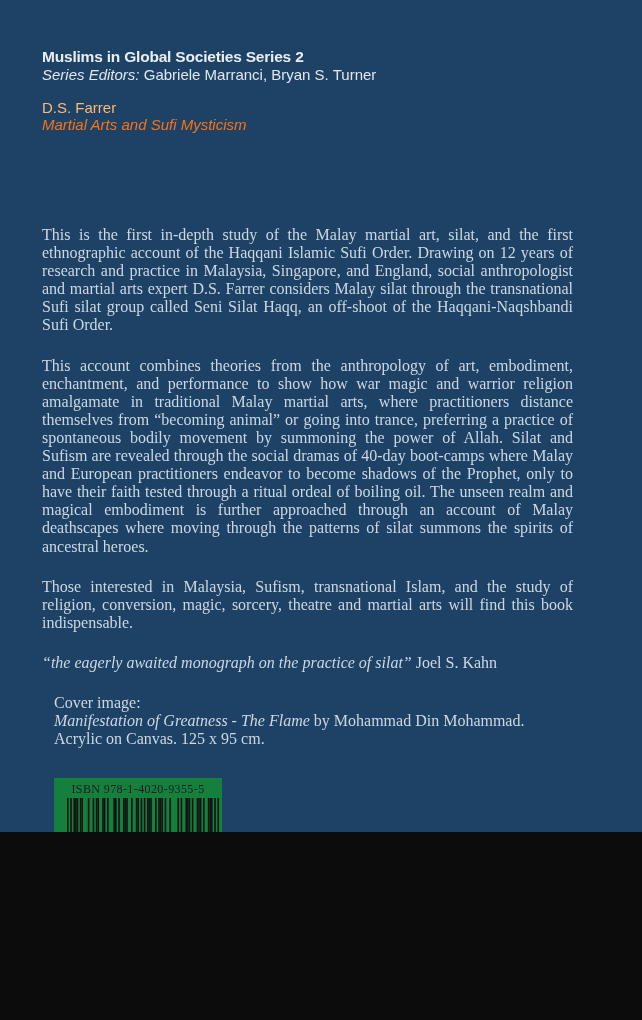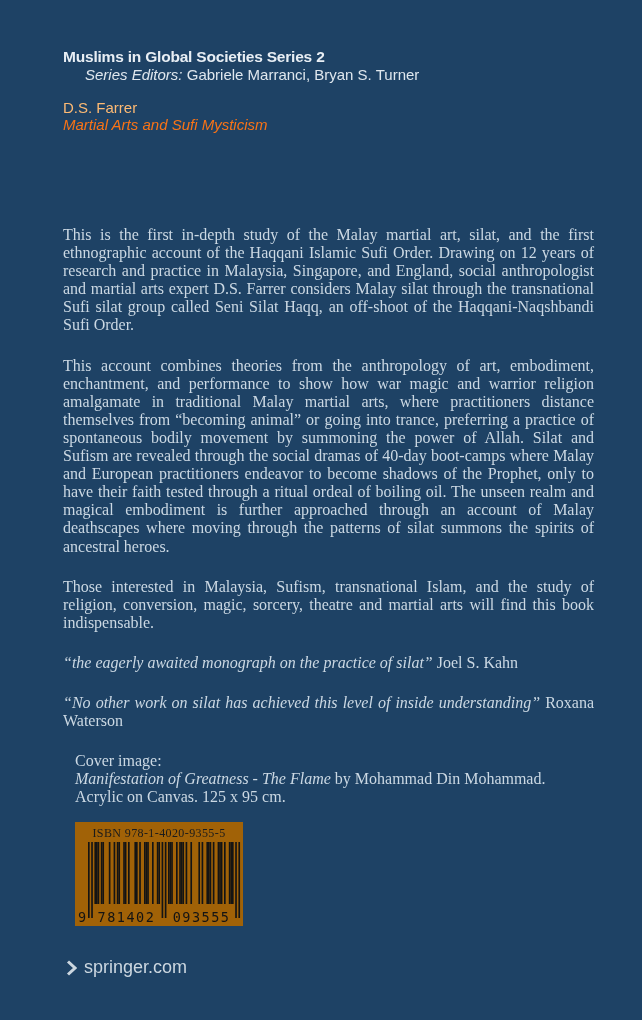--- a/index.html
+++ b/index.html
@@ -1,54 +1,54 @@
 <!DOCTYPE html>
 <html><head>
 <meta charset="utf-8">
 <style>
   html,body { margin:0; padding:0; }
   body { background:#0c0c0c; }
   .page {
     position:relative;
-    width:642px; height:1020px;
+    width:642px; height:832px;
     background:#1e4265;
     overflow:hidden;
     box-sizing:border-box;
-    padding:48px 48px 0 63px;
+    padding:48px 48px 0 42px;
   }
   
   .hdr { font-family:"Liberation Sans", sans-serif; color:#e8eef4; }
   .series-title { font-size:15.5px; font-weight:700; line-height:18px; letter-spacing:-0.2px; }
   .series-editors { font-size:15px; line-height:18px; color:#dfe7ee; }
-  .series-editors .lbl { font-style:italic;margin-left:22px; }
+  .series-editors .lbl { font-style:italic; }
   .author-block { margin-top:15px; }
   .author { font-size:15px; line-height:17px; color:#fdba74; }
   .book-title { font-size:16px; font-weight:700; line-height:17px; }
   .book-subtitle { font-size:15px; font-style:italic; line-height:17px; color:#f97316; }
   
   .blurb {
     margin-top:93px;
     width:531px;
     font-family:"Liberation Serif", serif;
     font-size:16px;
     line-height:18.1px;
     color:#cbd8e3;
     text-align:justify;
   }
   .blurb p { margin:0 0 22px 0; }
   .quote .qt { font-style:italic; }
   .cover-credit { margin:12px; }
   .cover-credit .it { font-style:italic; }
   
   .barcode-box {
-    margin-top:16px;
+    margin-top:30px;
     margin-left:12px;
     width:168px;
     height:104px;
-    background:#a16207;
+    background:#15803d;
     box-sizing:border-box;
     padding-top:4px;
   }
   .isbn-label {
     font-family:"Liberation Serif", serif;
     font-size:12px;
     letter-spacing:0.4px;
     color:#1b1b1b;
     text-align:center;
     line-height:15px;
@@ -83,21 +83,20 @@
     </div>
   </header>
 
   <main class="blurb">
     <p>This is the first in-depth study of the Malay martial art, silat, and the first ethnographic account of the Haqqani Islamic Sufi Order. Drawing on 12 years of research and practice in Malaysia, Singapore, and England, social anthropologist and martial arts expert D.S. Farrer considers Malay silat through the transnational Sufi silat group called Seni Silat Haqq, an off-shoot of the Haqqani-Naqshbandi Sufi Order.</p>
     <p>This account combines theories from the anthropology of art, embodiment, enchantment, and performance to show how war magic and warrior religion amalgamate in traditional Malay martial arts, where practitioners distance themselves from “becoming animal” or going into trance, preferring a practice of spontaneous bodily movement by summoning the power of Allah. Silat and Sufism are revealed through the social dramas of 40-day boot-camps where Malay and European practitioners endeavor to become shadows of the Prophet, only to have their faith tested through a ritual ordeal of boiling oil. The unseen realm and magical embodiment is further approached through an account of Malay deathscapes where moving through the patterns of silat summons the spirits of ancestral heroes.</p>
     <p>Those interested in Malaysia, Sufism, transnational Islam, and the study of religion, conversion, magic, sorcery, theatre and martial arts will find this book indispensable.</p>
 
     <p class="quote"><span class="qt">“the eagerly awaited monograph on the practice of silat”</span> <span>Joel S. Kahn</span></p>
 
-    <p class="quote"><span class="qt">“No other work on silat has achieved this level of inside understanding”</span> <span>Roxana Waterson</span></p>
 
     <div class="cover-credit">
       <div>Cover image:</div>
       <div><span class="it">Manifestation of Greatness - The Flame</span> <span>by Mohammad Din Mohammad.</span></div>
       <div>Acrylic on Canvas. 125 x 95 cm.</div>
     </div>
 
     <div class="barcode-box">
       <div class="isbn-label">ISBN 978-1-4020-9355-5</div>
       <svg class="ean" width="164" height="84" viewBox="0 0 164 84">

